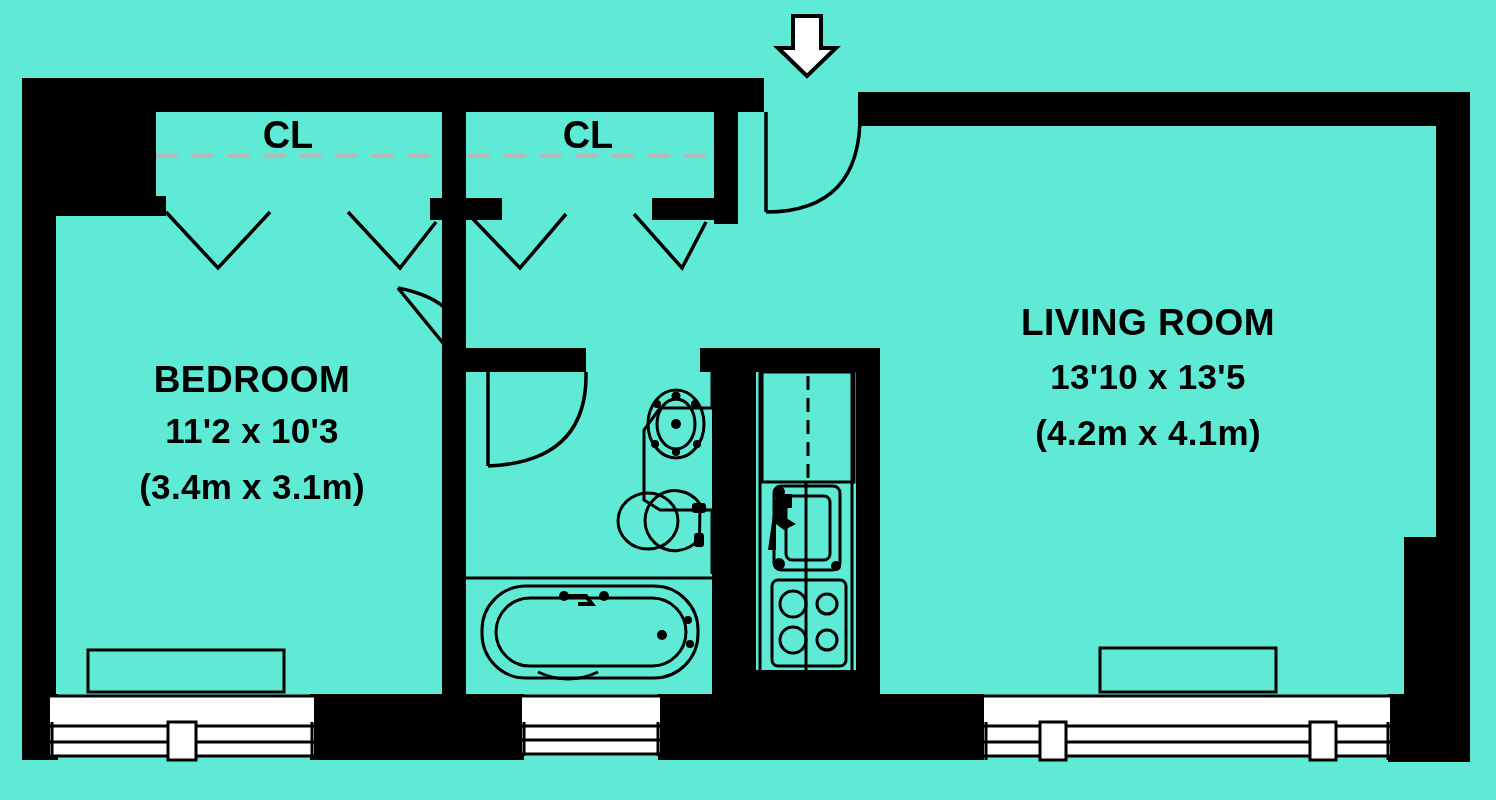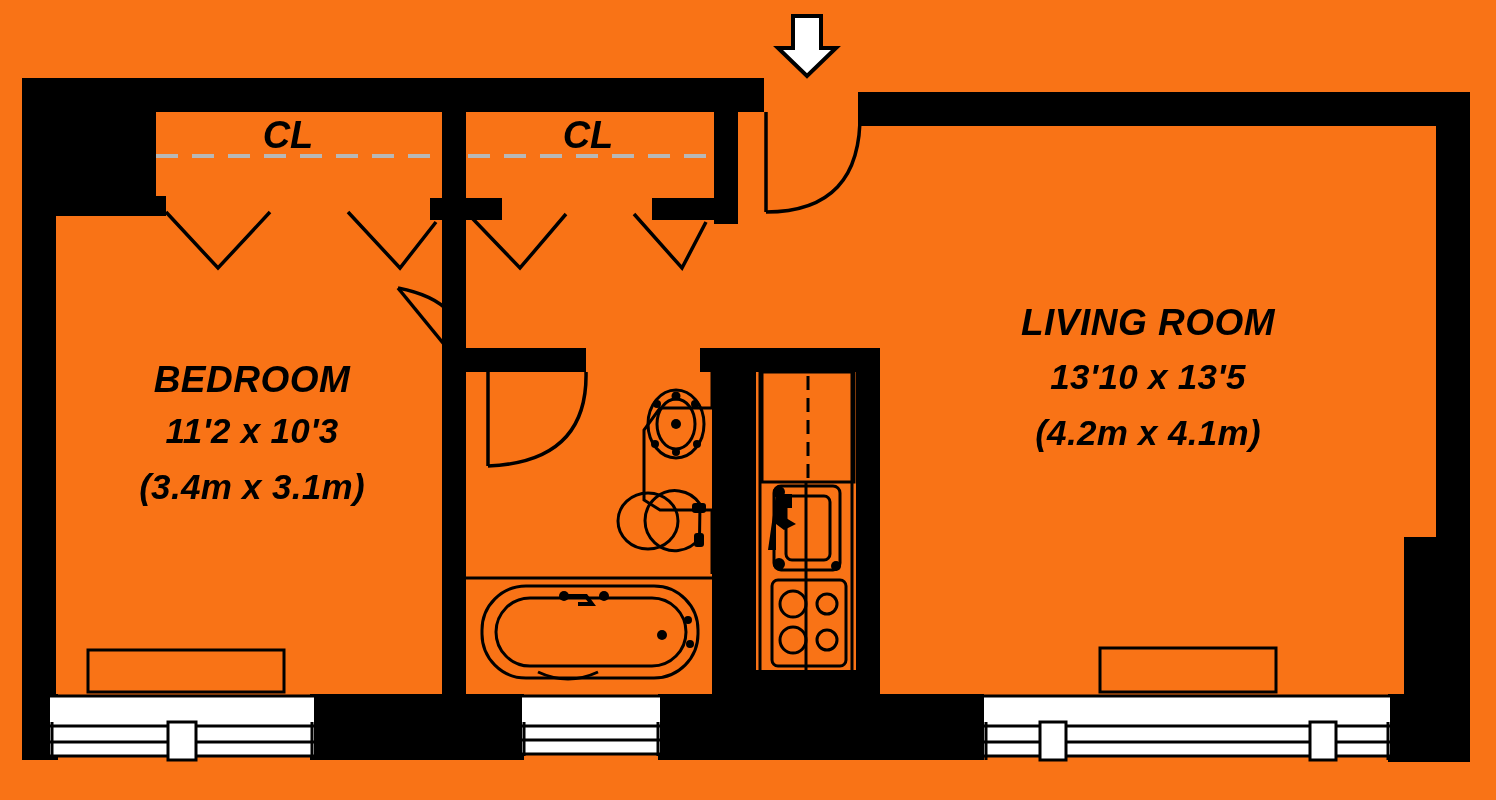--- a/index.html
+++ b/index.html
@@ -11,22 +11,21 @@
   body {
     width: 1496px;
     height: 800px;
     overflow: hidden;
     font-family: "Liberation Sans", sans-serif;
   }
   #plan-root {
     position: relative;
     width: 1496px;
     height: 800px;
-    background: #f97316;
-    font-style: italic;
+    background: #5eead4;
   }
   svg#floorplan {
     display: block;
     width: 1496px;
     height: 800px;
   }
   .room-label {
     font-family: "Liberation Sans", sans-serif;
     font-weight: bold;
     fill: #000000;

